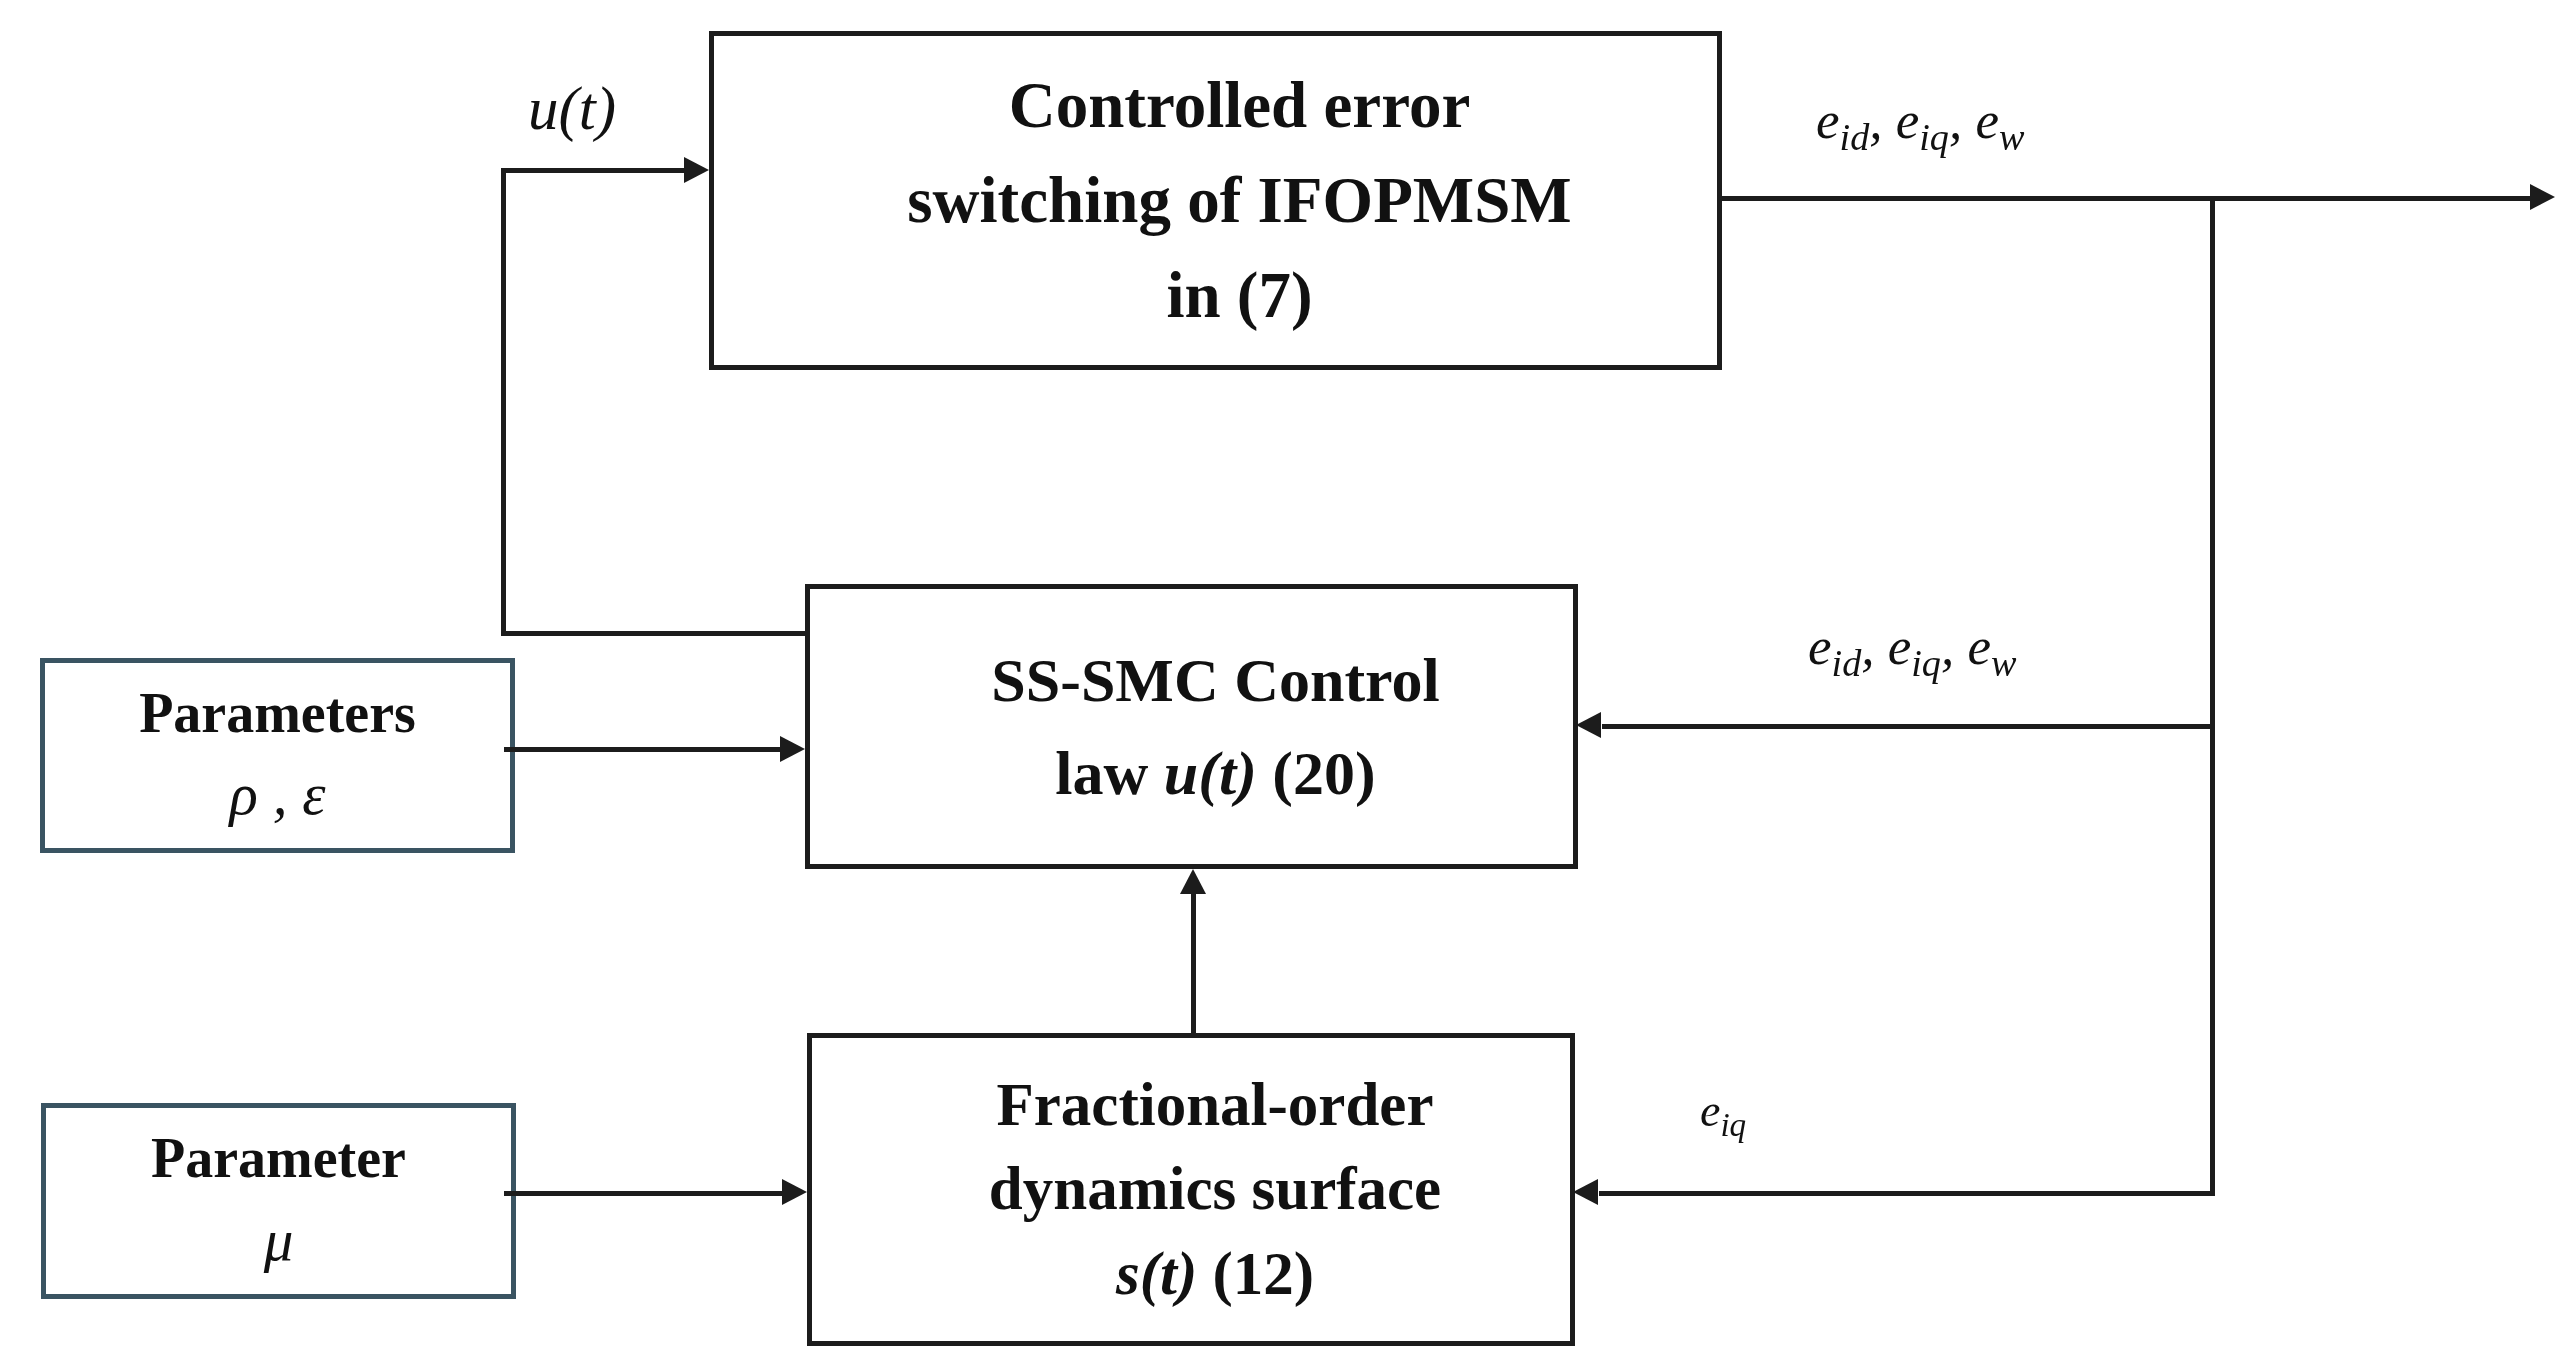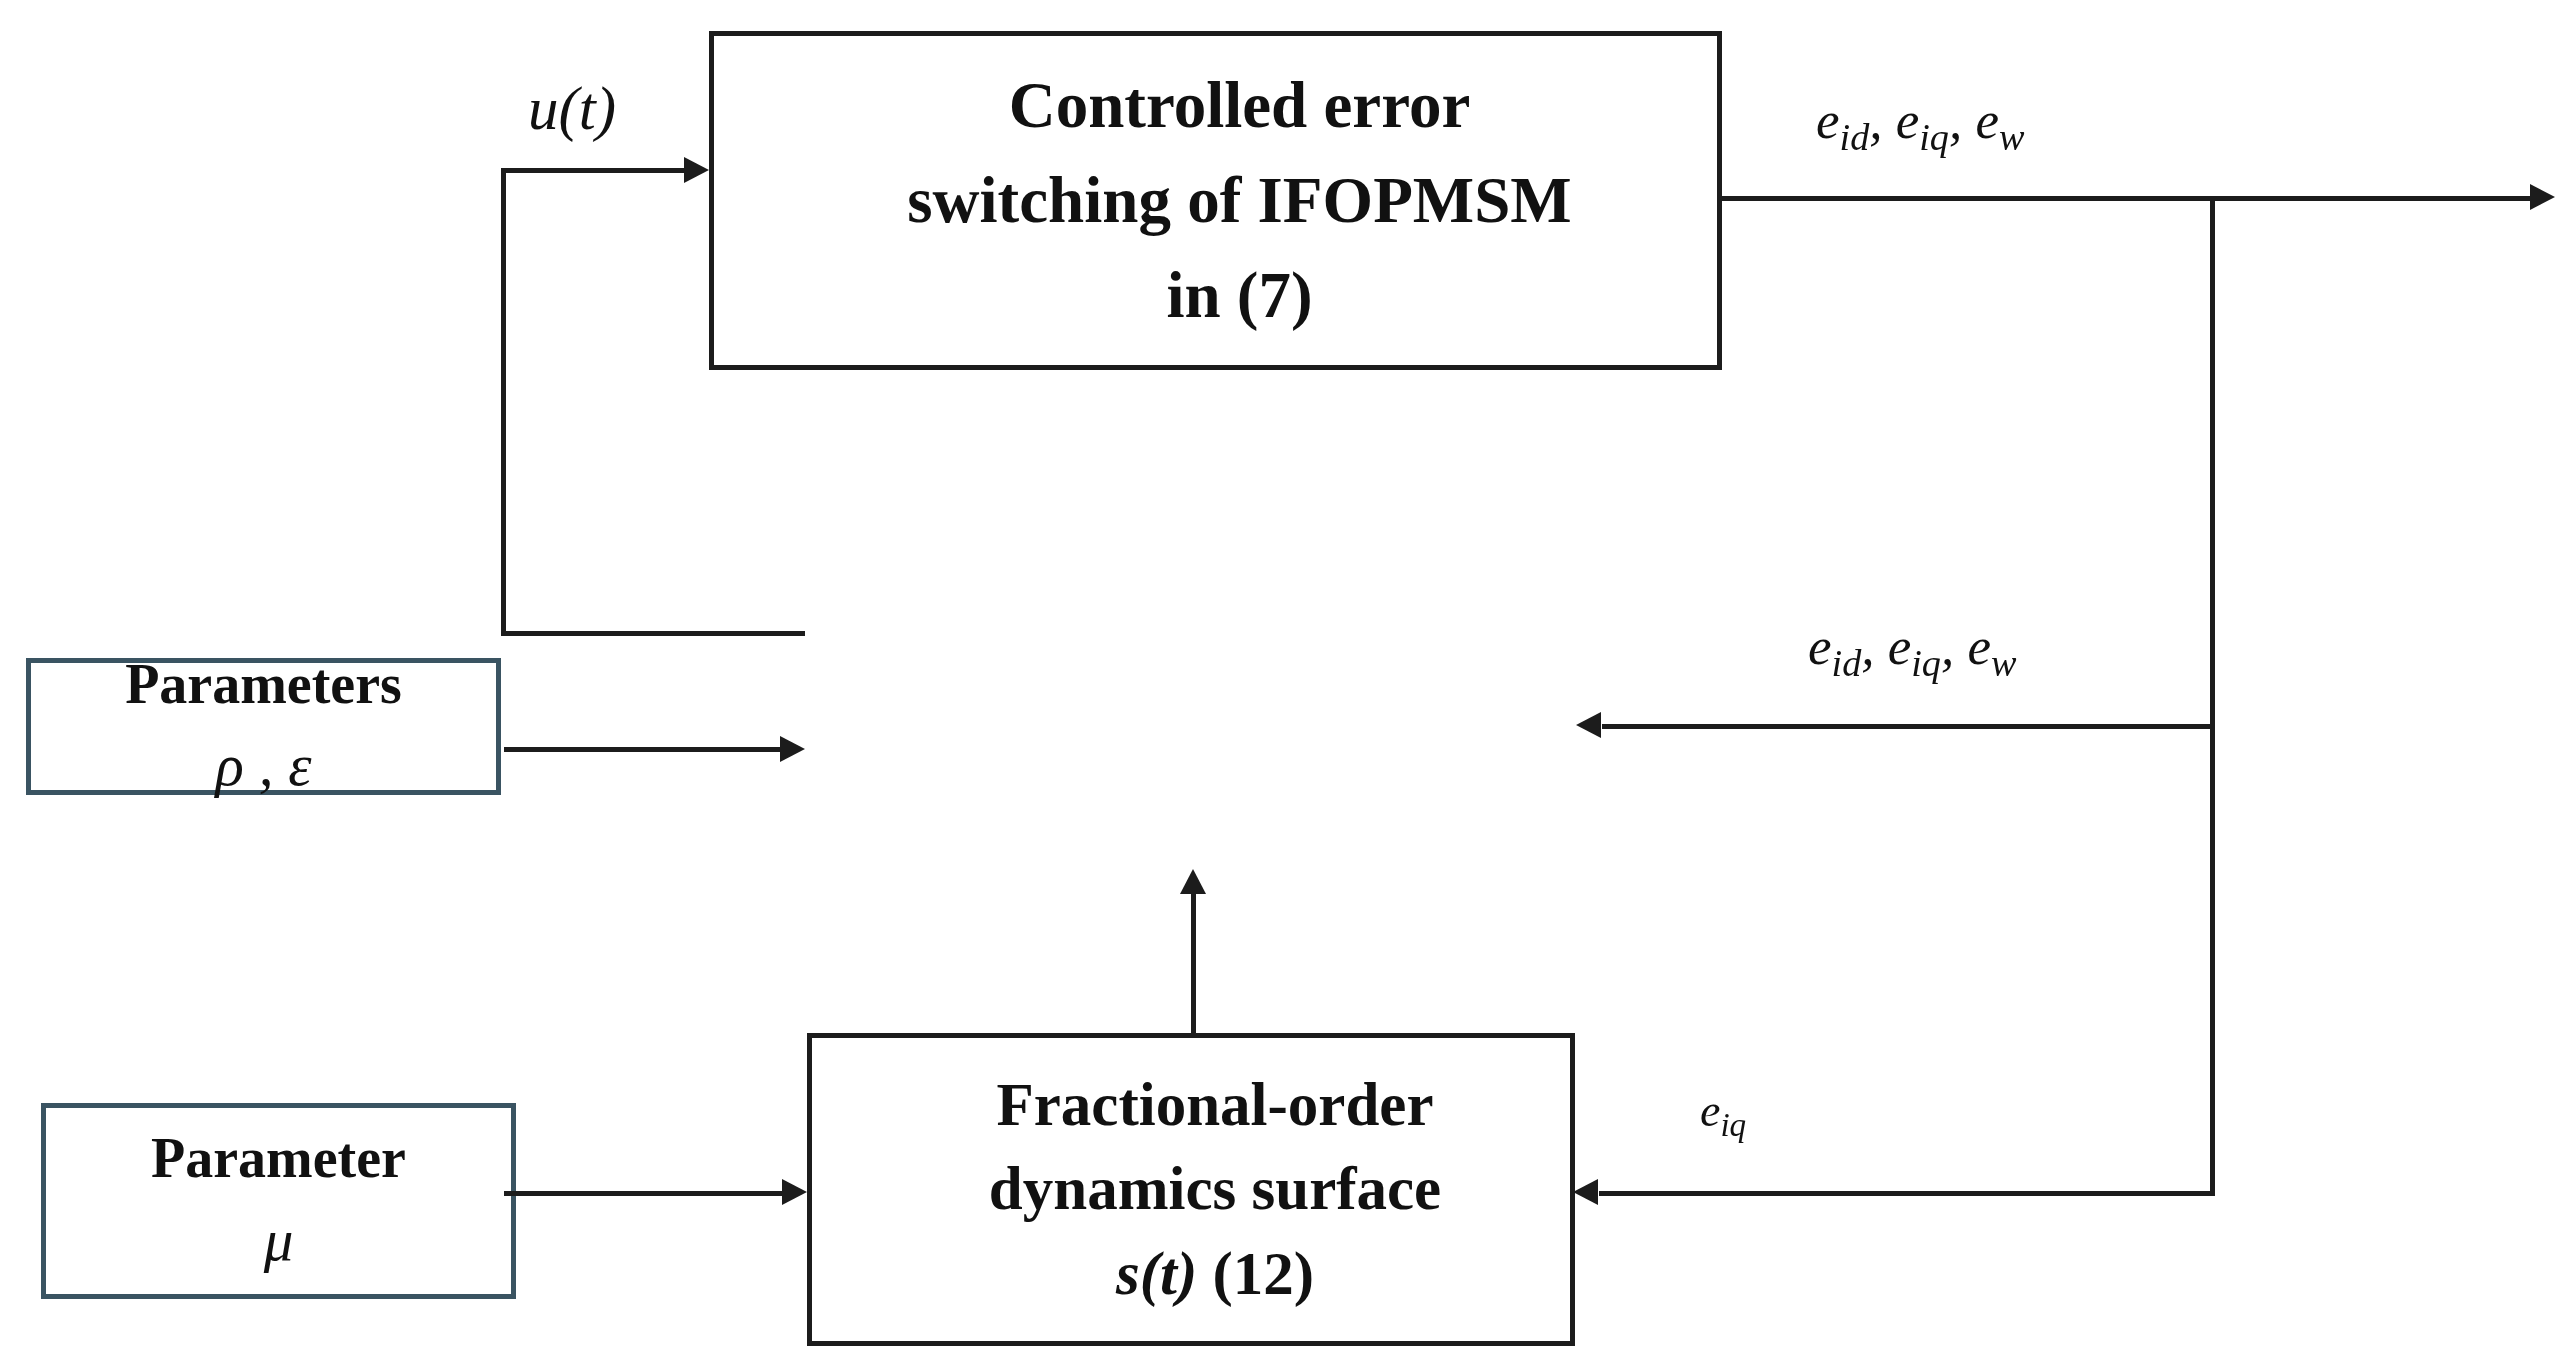--- a/index.html
+++ b/index.html
@@ -38,21 +38,21 @@
     background: #ffffff;
     border: 5.9px solid #3a5462;
     display: flex;
     flex-direction: column;
     align-items: center;
     justify-content: center;
     text-align: center;
     font-size: 56px;
     line-height: 1.42;
   }
-  #box-params { left: 26px; top: 658px;  width: 475px; height: 137px; }
+  #box-params { left: 40px; top: 658px;  width: 475px; height: 195px; }
   #box-param  { left: 29px; top: 1103px; width: 475px; height: 196px; margin-left: 12px; }
   .pbox .ptitle { font-weight: bold; }
   .pbox .psym   { font-style: italic; font-size: 59px; }
 
   .math { font-style: italic; white-space: pre; }
   .part { white-space: pre; }
 
   
   .line { position: absolute; background: #1c1c1c; }
 
@@ -74,20 +74,24 @@
 <body>
 
 <div class="canvas">
 
   <div class="box" id="box-plant">
     <div class="bline">Controlled error</div>
     <div class="bline">switching of IFOPMSM</div>
     <div class="bline">in (7)</div>
   </div>
 
+  <div class="box" id="box-smc">
+    <div class="bline">SS-SMC Control</div>
+    <div class="bline"><span class="part">law </span><span class="math">u(t)</span><span class="part"> (20)</span></div>
+  </div>
 
   <div class="box" id="box-frac">
     <div class="bline">Fractional-order</div>
     <div class="bline">dynamics surface</div>
     <div class="bline"><span class="math">s(t)</span><span class="part"> (12)</span></div>
   </div>
 
   <div class="pbox" id="box-params">
     <div class="ptitle">Parameters</div>
     <div class="psym">ρ , ε</div>

